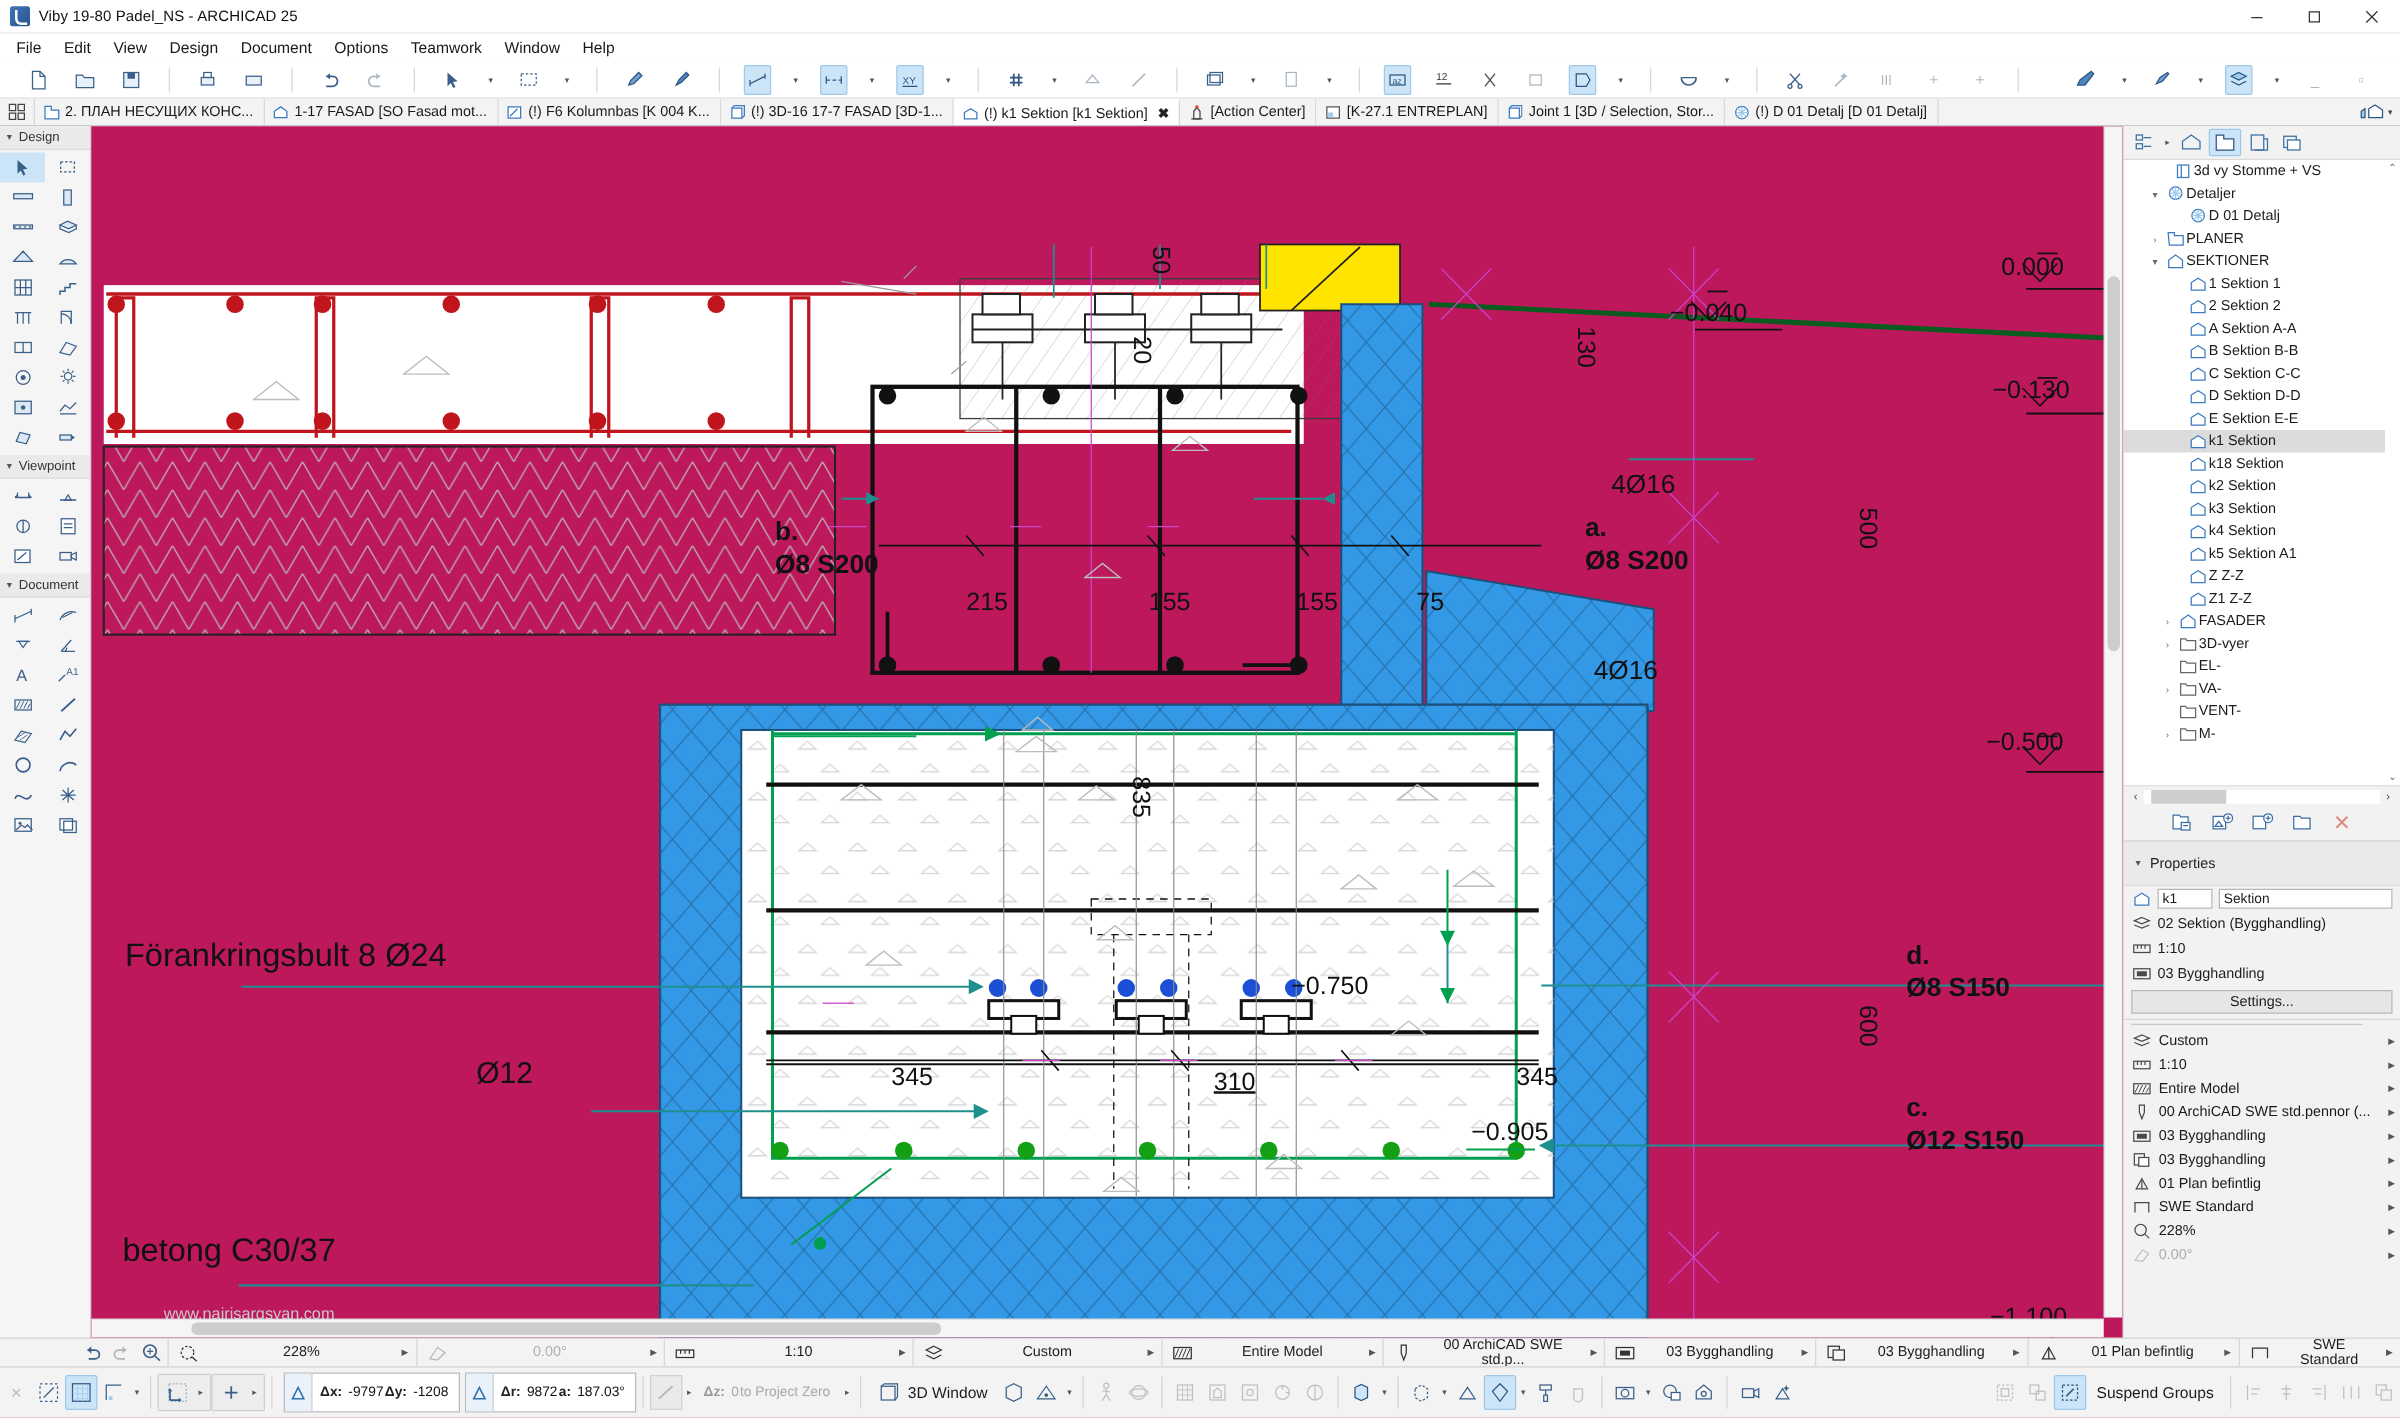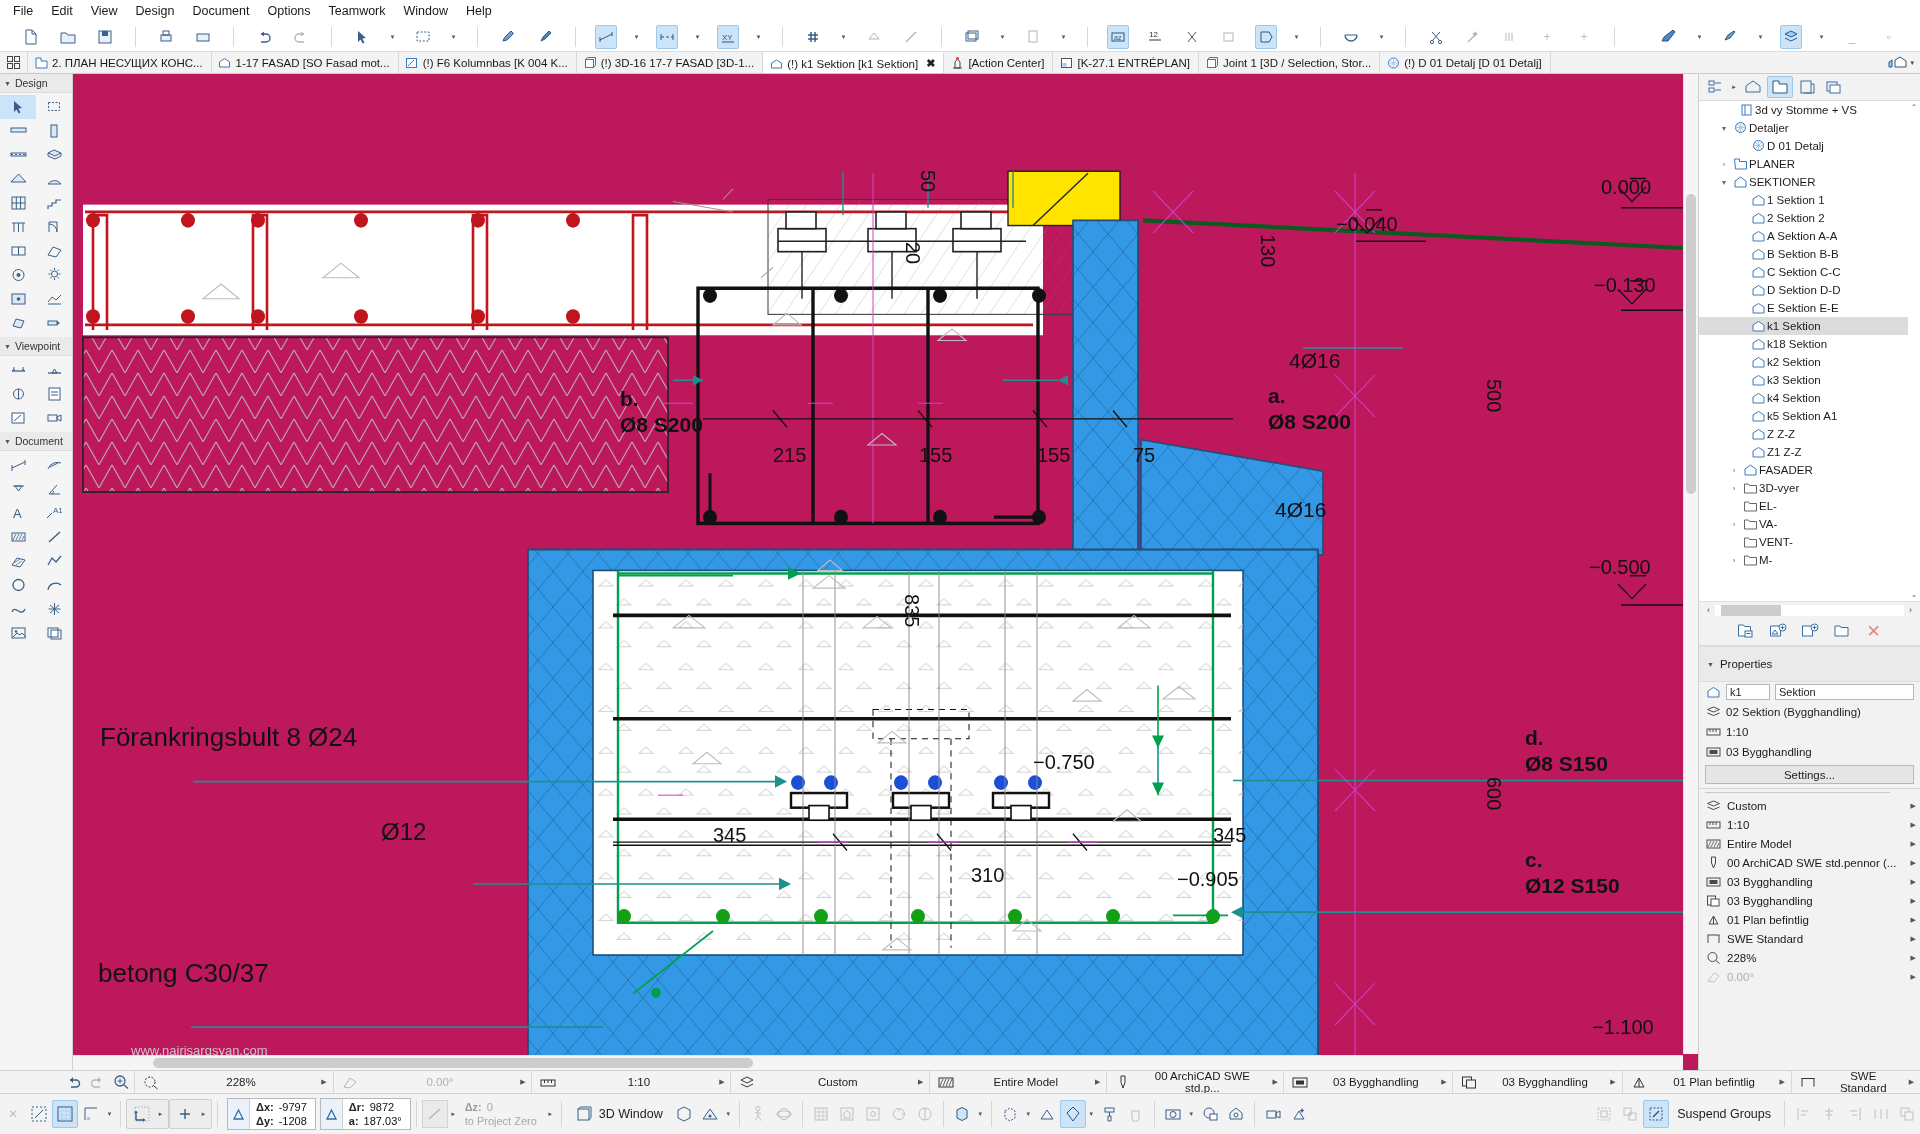--- a/index.html
+++ b/index.html
@@ -169,33 +169,55 @@
   .cb-btn { width: 26px; height: 28px; display:flex; align-items:center; justify-content:center; color:#3a5f8a; flex:0 0 auto;}
   .cb-btn.active { background:#cce4f7; border:1px solid #9dc8ea; border-radius:2px; }
   .cb-btn.dim { color:#bfbfbf; }
   .cb-caret { width:11px; height:28px; display:flex; align-items:center; justify-content:center; font-size:7px; color:#555; flex:0 0 11px;}
   .cb-sep { width:1px; height:26px; background:#d5d5d5; margin:0 5px; flex:0 0 1px;}
   .cb-group { display:flex; align-items:center; border:1px solid #cfcfcf; background:#ededed; border-radius:2px; height:30px; padding:0 2px; }
   .coordbox {
     display:flex; align-items:center; height:32px; background:#fff; border:1px solid #b9b9b9; margin-left:4px;
   }
   .coord-tag { width:22px; height:100%; display:flex; align-items:center; justify-content:center; background:#e9f2fa; border-right:1px solid #cfcfcf; color:#2f6ea8;}
-  .coord-vals { display:flex; flex-direction:column; justify-content:center; padding:0 8px 0 6px; gap:1px; }
+  .coord-vals { display:flex; flex-direction:row; justify-content:center; padding:0 8px 0 6px; gap:1px; }
   .coord-line { display:flex; gap:5px; font-size:11px; line-height:13px; }
   .coord-k { color:#222; font-weight:bold; }
   .coord-v { color:#111; }
   .coord-v.dim { color:#a8a8a8; }
   .win3d { display:flex; align-items:center; gap:5px; padding:0 8px; font-size:12.5px; color:#1c1c1c; }
   svg { display:block; }
 </style>
 </head>
 <body>
 
 <div id="app">
 
+  <div class="titlebar">
+    <div class="app-icon"></div>
+    <div class="title-text">Viby 19-80 Padel_NS - ARCHICAD 25</div>
+    <div class="win-btns">
+      <div class="win-btn">
+        <svg width="11" height="11" viewBox="0 0 11 11">
+            <line x1="1" y1="6" x2="10" y2="6" stroke="#333" stroke-width="1"></line>
+          </svg>
+      </div>
+      <div class="win-btn">
+        <svg width="11" height="11" viewBox="0 0 11 11">
+            <rect x="1.5" y="1.5" width="8" height="8" fill="none" stroke="#333" stroke-width="1"></rect>
+          </svg>
+      </div>
+      <div class="win-btn close">
+        <svg width="11" height="11" viewBox="0 0 11 11">
+            <line x1="1" y1="1" x2="10" y2="10" stroke="currentColor" stroke-width="1"></line>
+            <line x1="10" y1="1" x2="1" y2="10" stroke="currentColor" stroke-width="1"></line>
+          </svg>
+      </div>
+    </div>
+  </div>
 
   <div class="menubar">
     <div class="menu-item">File</div>
     <div class="menu-item">Edit</div>
     <div class="menu-item">View</div>
     <div class="menu-item">Design</div>
     <div class="menu-item">Document</div>
     <div class="menu-item">Options</div>
     <div class="menu-item">Teamwork</div>
     <div class="menu-item">Window</div>
@@ -1071,21 +1093,21 @@
         <span style="position:absolute;left:1516px;top:482px;font-size:20px;">−0.500</span>
         <span style="position:absolute;left:960px;top:677px;font-size:20px;">−0.750</span>
         <span style="position:absolute;left:1104px;top:794px;font-size:20px;">−0.905</span>
         <span style="position:absolute;left:1519px;top:942px;font-size:20px;">−1.100</span>
 
         <span style="position:absolute;left:700px;top:370px;font-size:20px;">215</span>
         <span style="position:absolute;left:846px;top:370px;font-size:20px;">155</span>
         <span style="position:absolute;left:964px;top:370px;font-size:20px;">155</span>
         <span style="position:absolute;left:1060px;top:370px;font-size:20px;">75</span>
         <span style="position:absolute;left:640px;top:750px;font-size:20px;">345</span>
-        <span style="position:absolute;left:898px;top:790px;font-size:20px;">310</span>
+        <span style="position:absolute;left:898px;top:754px;font-size:20px;text-decoration:underline;">310</span>
         <span style="position:absolute;left:1140px;top:750px;font-size:20px;">345</span>
 
         <span style="position:absolute;left:1216px;top:275px;font-size:21px;">4Ø16</span>
         <span style="position:absolute;left:1202px;top:424px;font-size:21px;">4Ø16</span>
 
         <span style="position:absolute;left:547px;top:313px;font-size:21px;font-weight:bold;">b.</span>
         <span style="position:absolute;left:547px;top:339px;font-size:21px;font-weight:bold;">Ø8 S200</span>
         <span style="position:absolute;left:1195px;top:310px;font-size:21px;font-weight:bold;">a.</span>
         <span style="position:absolute;left:1195px;top:336px;font-size:21px;font-weight:bold;">Ø8 S200</span>
         <span style="position:absolute;left:1452px;top:652px;font-size:21px;font-weight:bold;">d.</span>

